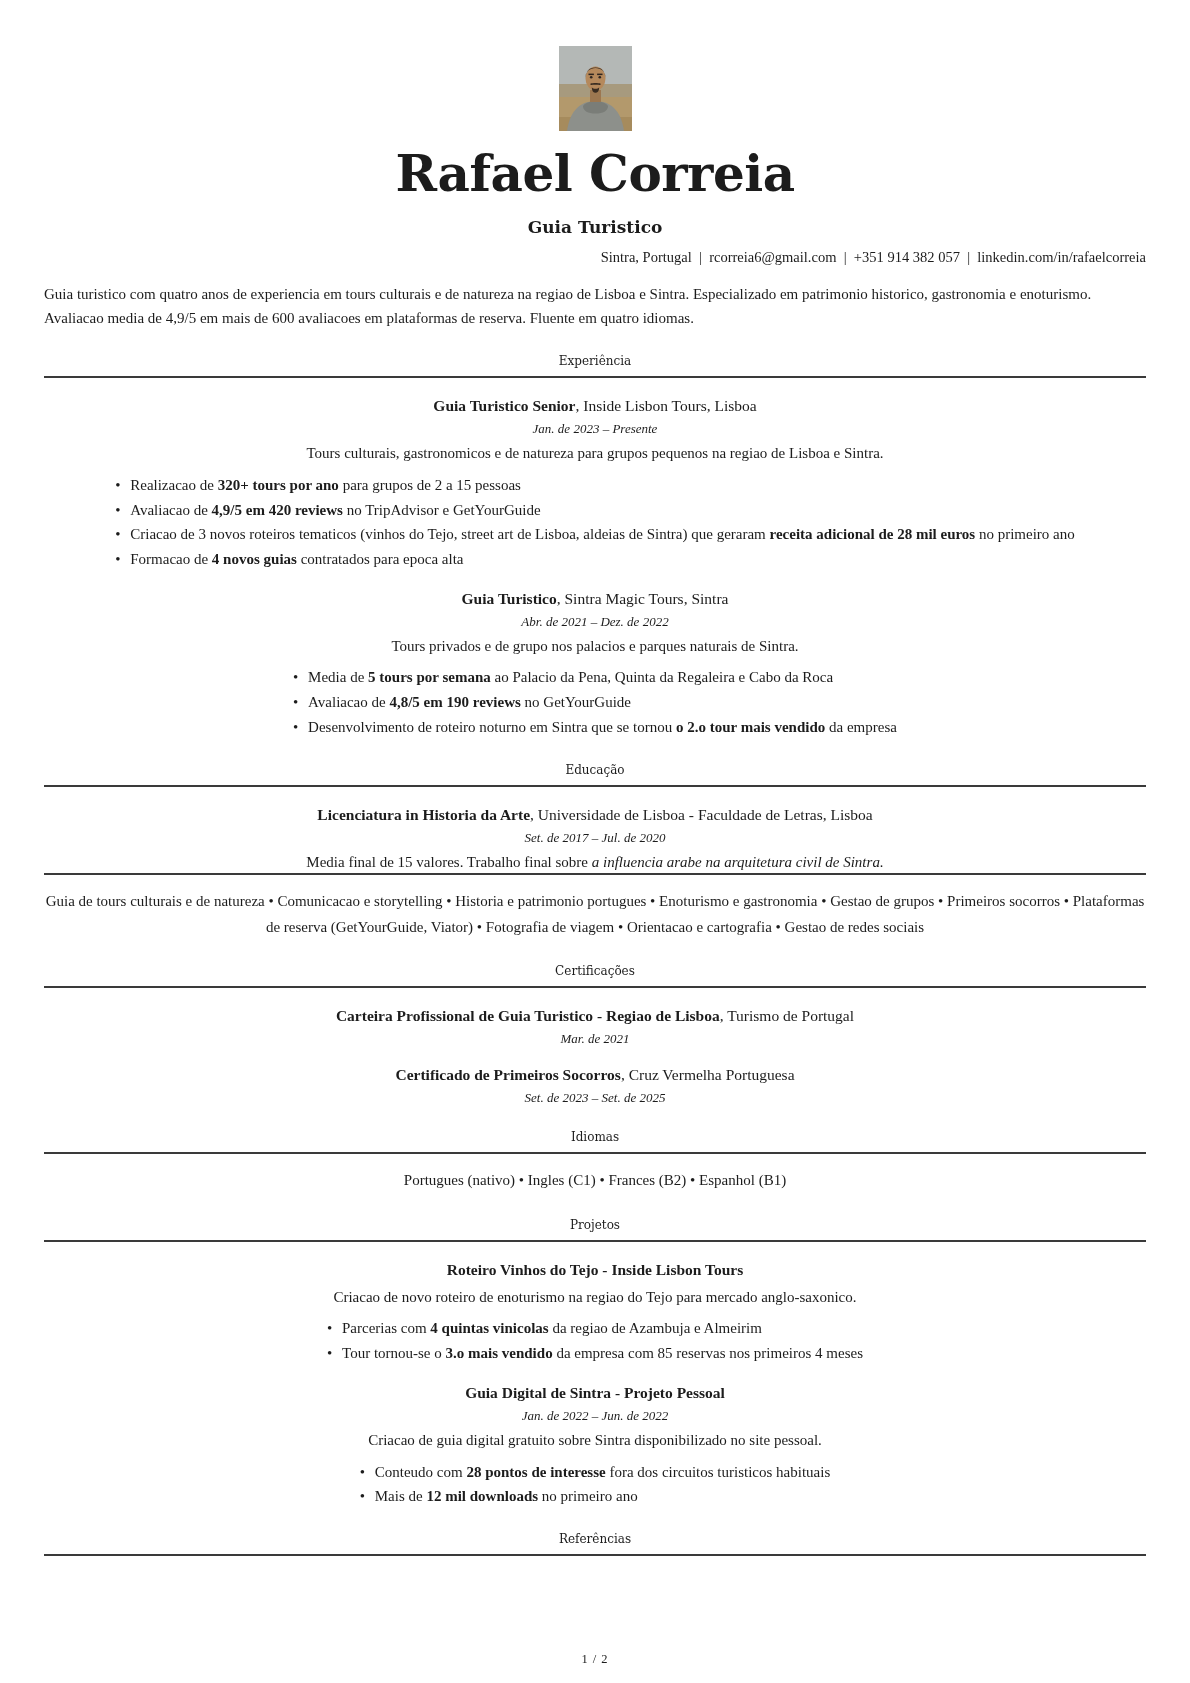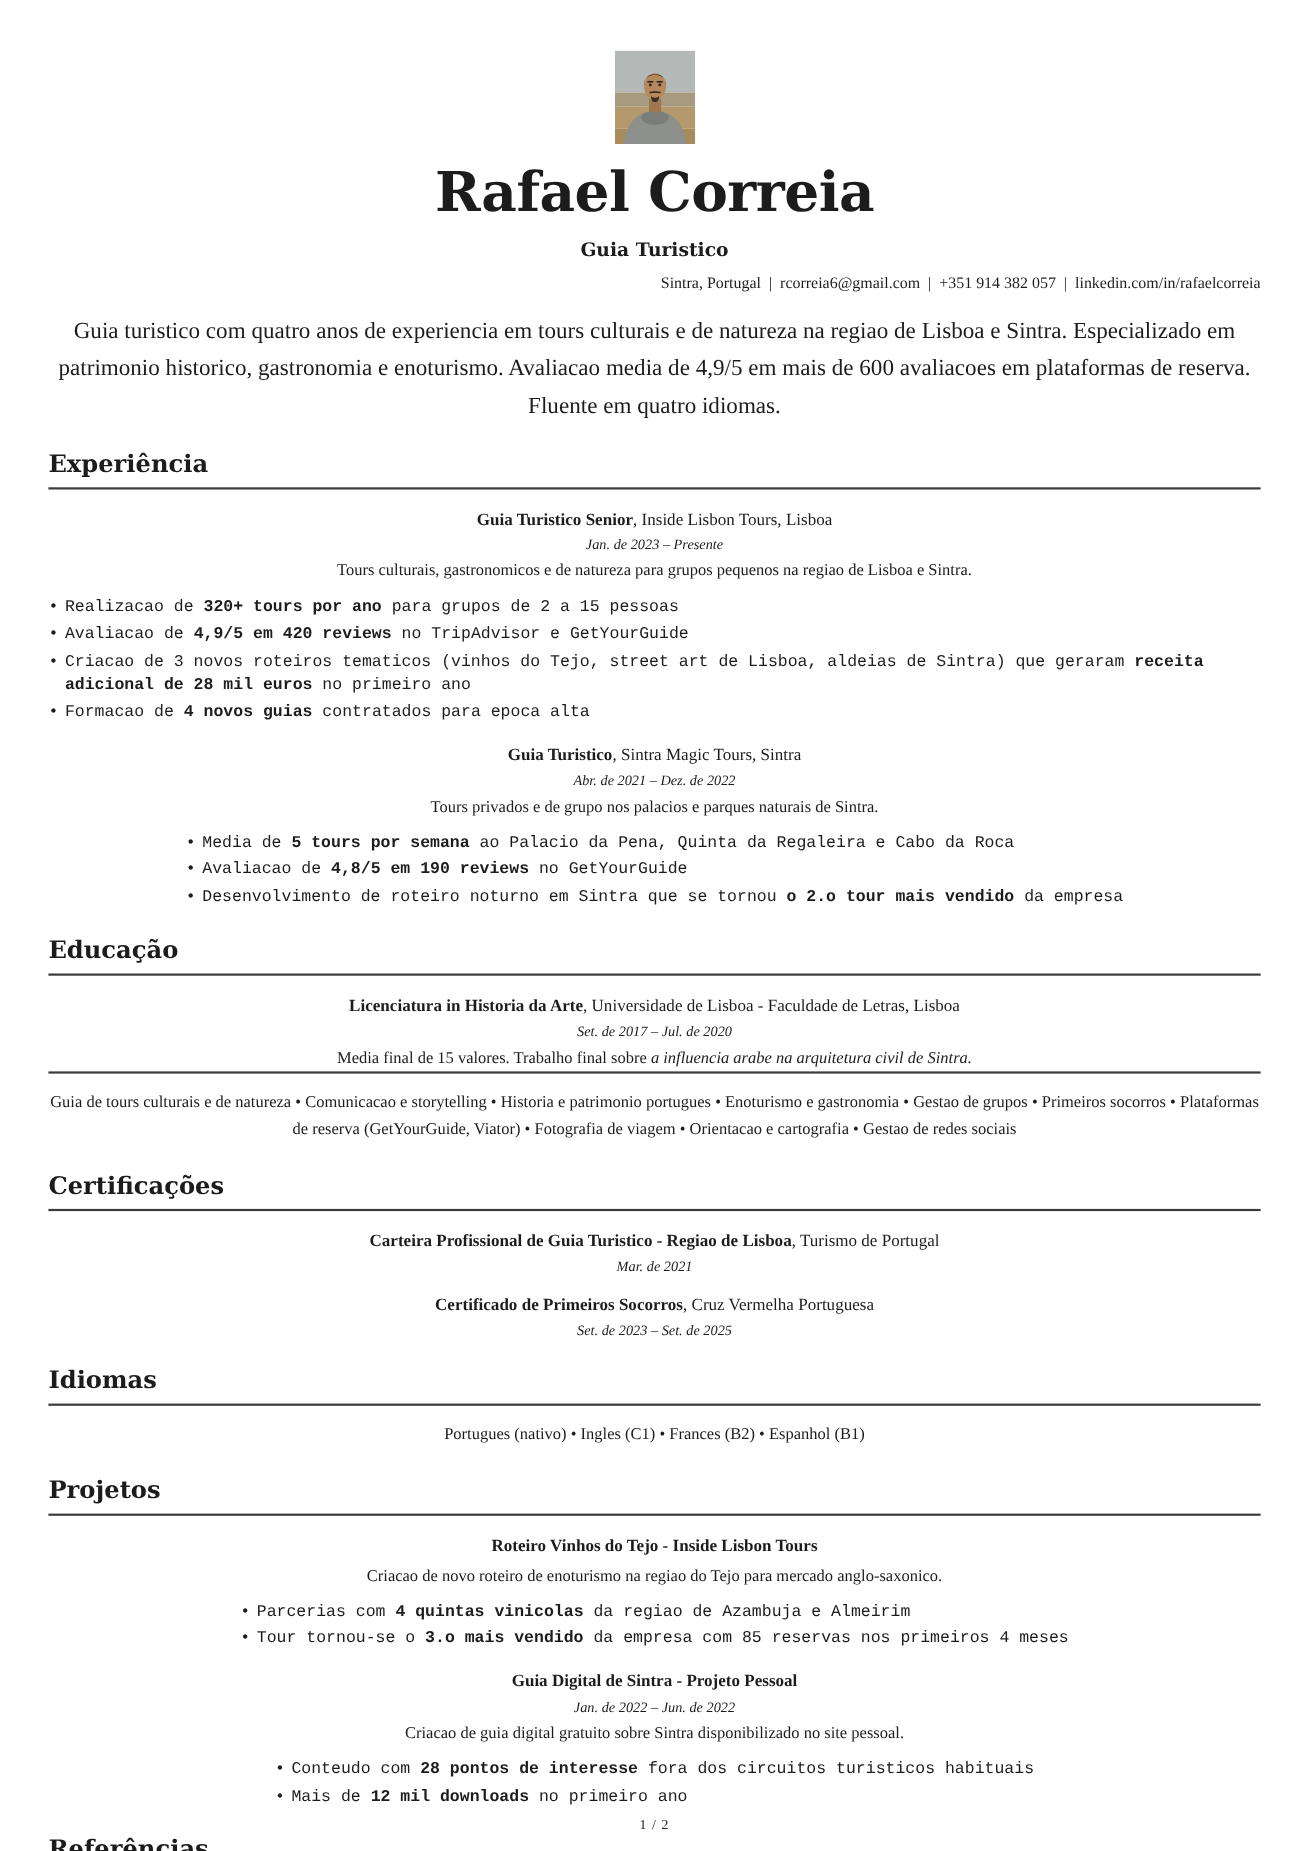--- a/index.html
+++ b/index.html
@@ -21,39 +21,38 @@
     font-size:50px; font-weight:700;
     text-align:center; margin:10px 0 0 0; line-height:1.15;
     letter-spacing:-0.5px;
   }
   .role {
     font-family:"DejaVu Serif",serif;
     font-size:17px; font-weight:700; text-align:center; margin-top:14px;
   }
   .contact { font-size:14.5px; text-align:right; margin-top:12px; white-space:pre-wrap; }
   .summary {
-    font-size:21px; text-align:center; line-height:1.62;
+    font-size:15px; text-align:left; line-height:1.62;
     margin:16px auto 0 auto; max-width:1102px;
   }
   h2.sec {
     font-family:"DejaVu Serif",serif;
-    font-size:22px; font-weight:700; 
+    font-size:12px; font-weight:400; text-align:center;
     margin:24px 0 8px 0;
   }
   hr.rule { border:0; border-top:2px solid #3a3a3a; margin:0; }
   .entry { margin-top:18px; }
   .etitle { font-size:15.5px; text-align:center; line-height:1.35; }
   .etitle b { font-weight:700; }
   .dates { font-size:13px; font-style:italic; text-align:center; margin-top:4px; }
   .desc { font-size:15px; text-align:center; margin-top:6px; line-height:1.45; }
   ul.bullets {
     list-style:none; margin:10px auto 0 auto; padding:0;
     width:fit-content; max-width:1102px;
     font-size:15px;
-    font-family:Liberation Mono, monospace;
   }
   ul.bullets li {
     position:relative; padding-left:15px; margin-top:3px; line-height:1.45;
     text-align:left;
   }
   ul.bullets li::before { content:"•"; position:absolute; left:0; top:0; }
   .inline-line { font-size:15px; text-align:center; line-height:1.7; margin:14px auto 0 auto; max-width:1102px; }
   .footer {
     position:absolute; left:0; right:0; bottom:16px;
     text-align:center; font-size:12.5px; letter-spacing:1px;

